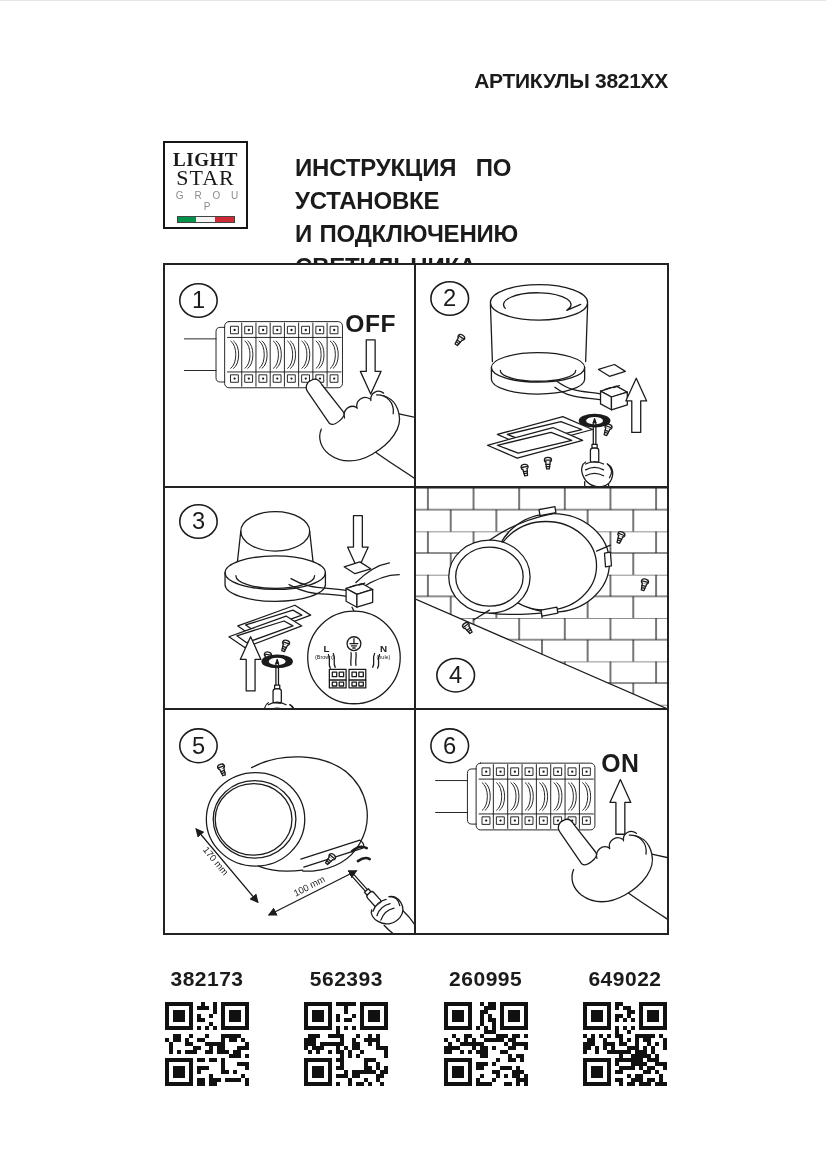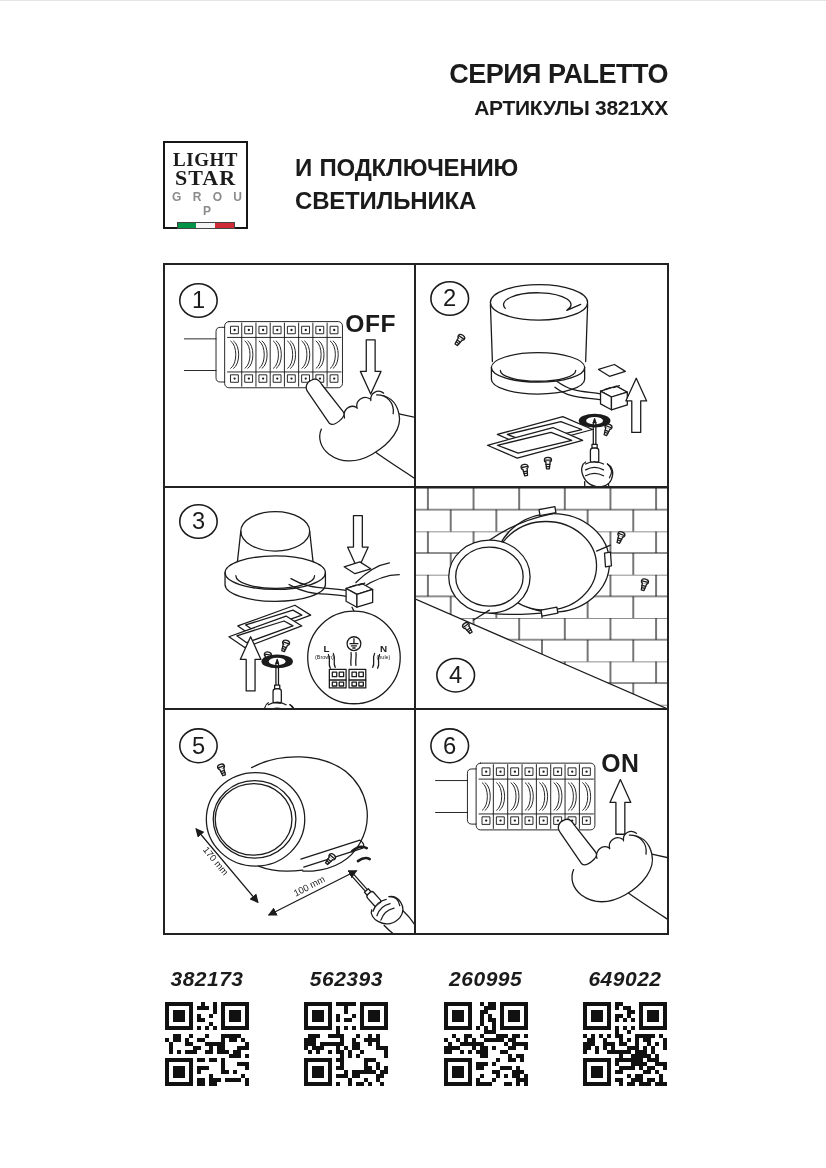--- a/index.html
+++ b/index.html
@@ -6,22 +6,22 @@
   .page{position:relative;width:826px;height:1168px;background:#fff;overflow:hidden;
         font-family:"Liberation Sans",sans-serif;color:#1b1b1b;border-top:1px solid #e5e5e5;}
   
   .hdr{position:absolute;left:380px;top:60px;width:288px;text-align:right;line-height:1;}
   .hdr .series{font-size:27px;font-weight:700;letter-spacing:-0.5px;}
   .hdr .articles{font-size:21px;font-weight:700;letter-spacing:-0.3px;margin-top:9px;}
   
   .logo{position:absolute;left:163px;top:140px;width:85px;height:88px;border:2px solid #161616;
         box-sizing:border-box;text-align:center;padding-top:9px;background:#fff;}
   .logo .l1{font-family:"Liberation Serif",serif;font-weight:700;font-size:19px;line-height:16px;letter-spacing:0.5px;}
-  .logo .l2{font-family:"Liberation Serif",serif;font-weight:700;font-size:22px;line-height:19px;letter-spacing:1px;}
-  .logo .l3{font-size:12px;letter-spacing:4px;color:#8b8b8b;margin-top:3px;margin-left:7px;font-weight:bold;}
+  .logo .l2{font-family:"Liberation Serif",serif;font-weight:400;font-size:22px;line-height:19px;letter-spacing:1px;}
+  .logo .l3{font-size:10px;letter-spacing:4px;color:#8b8b8b;margin-top:3px;margin-left:7px;}
   .flag{width:58px;height:7px;margin:4px auto 0;border:1px solid #444;display:flex;box-sizing:border-box;}
   .flag span{flex:1;height:100%;}
   
   .title{position:absolute;left:295px;top:150px;width:374px;font-weight:700;font-size:24px;line-height:33px;letter-spacing:-0.2px;}
   .title .t1{word-spacing:13px;}
   .title .t2{word-spacing:1px;}
   
   .grid{position:absolute;left:163px;top:262px;width:506px;height:672px;
         display:grid;grid-template-columns:1fr 1fr;grid-template-rows:1fr 1fr 1fr;
         border:2px solid #222;box-sizing:border-box;background:#fff;}
@@ -30,21 +30,21 @@
   .cell:nth-child(5),.cell:nth-child(6){border-bottom:none;}
   .cell svg{display:block;width:100%;height:100%;}
   
   .numt{font:400 24px "Liberation Sans",sans-serif;fill:#1b1b1b;stroke:none;text-anchor:middle;}
   .biglabel{font:700 25px "Liberation Sans",sans-serif;fill:#1b1b1b;stroke:none;text-anchor:middle;letter-spacing:0.5px;}
   .dim{font:400 9.5px "Liberation Sans",sans-serif;fill:#1b1b1b;stroke:none;text-anchor:middle;}
   .wlab{font:700 10px "Liberation Sans",sans-serif;fill:#1b1b1b;stroke:none;text-anchor:middle;}
   .wsub{font:400 5.5px "Liberation Sans",sans-serif;fill:#1b1b1b;stroke:none;text-anchor:middle;}
   
   .products{position:absolute;left:163px;top:966px;width:506px;display:flex;justify-content:space-between;}
-  .product{width:88px;text-align:center;font-style:italic;}
+  .product{width:88px;text-align:center;}
   .product .art{font-size:21px;font-weight:700;letter-spacing:0.5px;}
   .product svg{display:block;width:84px;height:84px;margin:11px auto 0;}
 </style>
 </head>
 <body>
 
 <svg width="0" height="0" style="position:absolute" aria-hidden="true">
   <defs>
     <path id="sym-arrow" d="M -4.5,0 L -4.5,32 L -10.5,32 L 0,55 L 10.5,32 L 4.5,32 L 4.5,0 Z" fill="#fff"></path>
     <g id="sym-screw">
@@ -87,36 +87,36 @@
     <g id="sym-earth">
       <circle cx="0" cy="0" r="7" fill="#fff"></circle>
       <path d="M 0,-5 L 0,0 M -4,0 H 4 M -2.6,2.3 H 2.6 M -1.2,4.4 H 1.2"></path>
     </g>
   </defs>
 </svg>
 
 <div class="page">
 
   <div class="hdr">
-    <div class="series">СЕРИЯ PALETTO</div>
     <div class="articles">АРТИКУЛЫ 3821XX</div>
   </div>
 
   <div class="logo">
     <div class="l1">LIGHT</div>
     <div class="l2">STAR</div>
     <div class="l3">G R O U P</div>
     <div class="flag">
       <span style="background: rgb(0, 146, 70);"></span>
       <span style="background: rgb(244, 244, 244);"></span>
       <span style="background: rgb(206, 43, 55);"></span>
     </div>
   </div>
 
   <div class="title">
+    <div class="t1">ИНСТРУКЦИЯ ПО УСТАНОВКЕ</div>
     <div class="t2">И ПОДКЛЮЧЕНИЮ СВЕТИЛЬНИКА</div>
   </div>
 
   <div class="grid">
 
     <div class="cell">
       <svg viewBox="0 0 253 224" preserveAspectRatio="none">
         <g stroke="#1b1b1b" stroke-width="1.3" fill="none" stroke-linecap="round" stroke-linejoin="round">
           <ellipse cx="34" cy="36" rx="19" ry="17" fill="#fff" stroke-width="1.6"></ellipse>
           <text class="numt" x="34" y="44">1</text>

